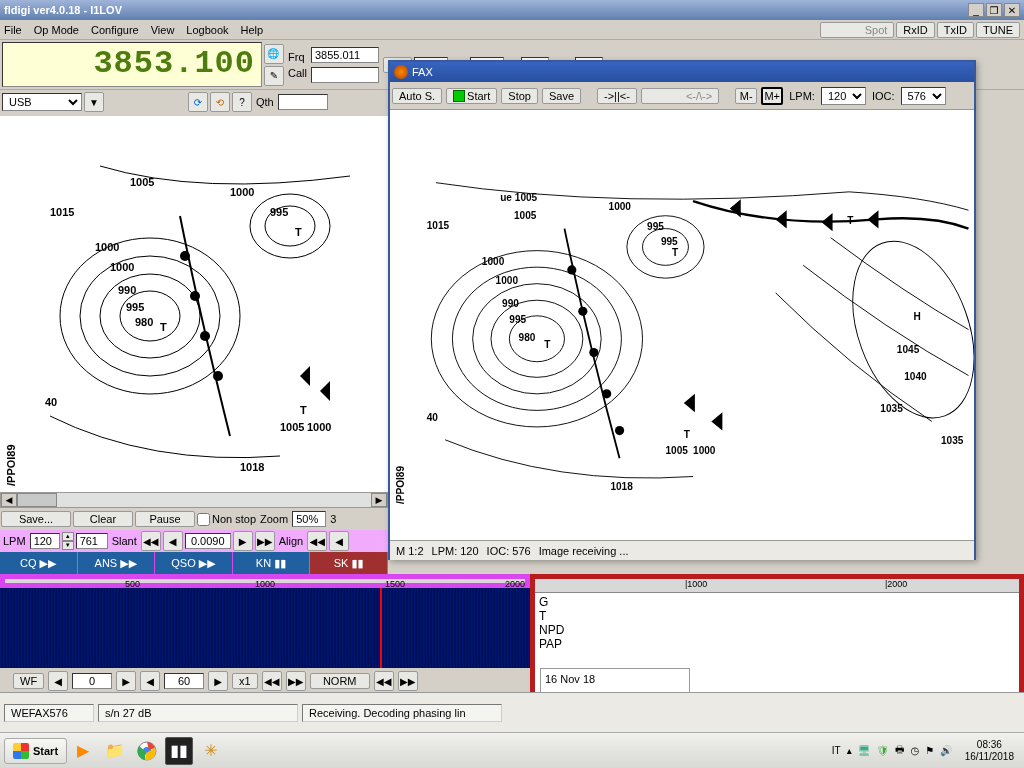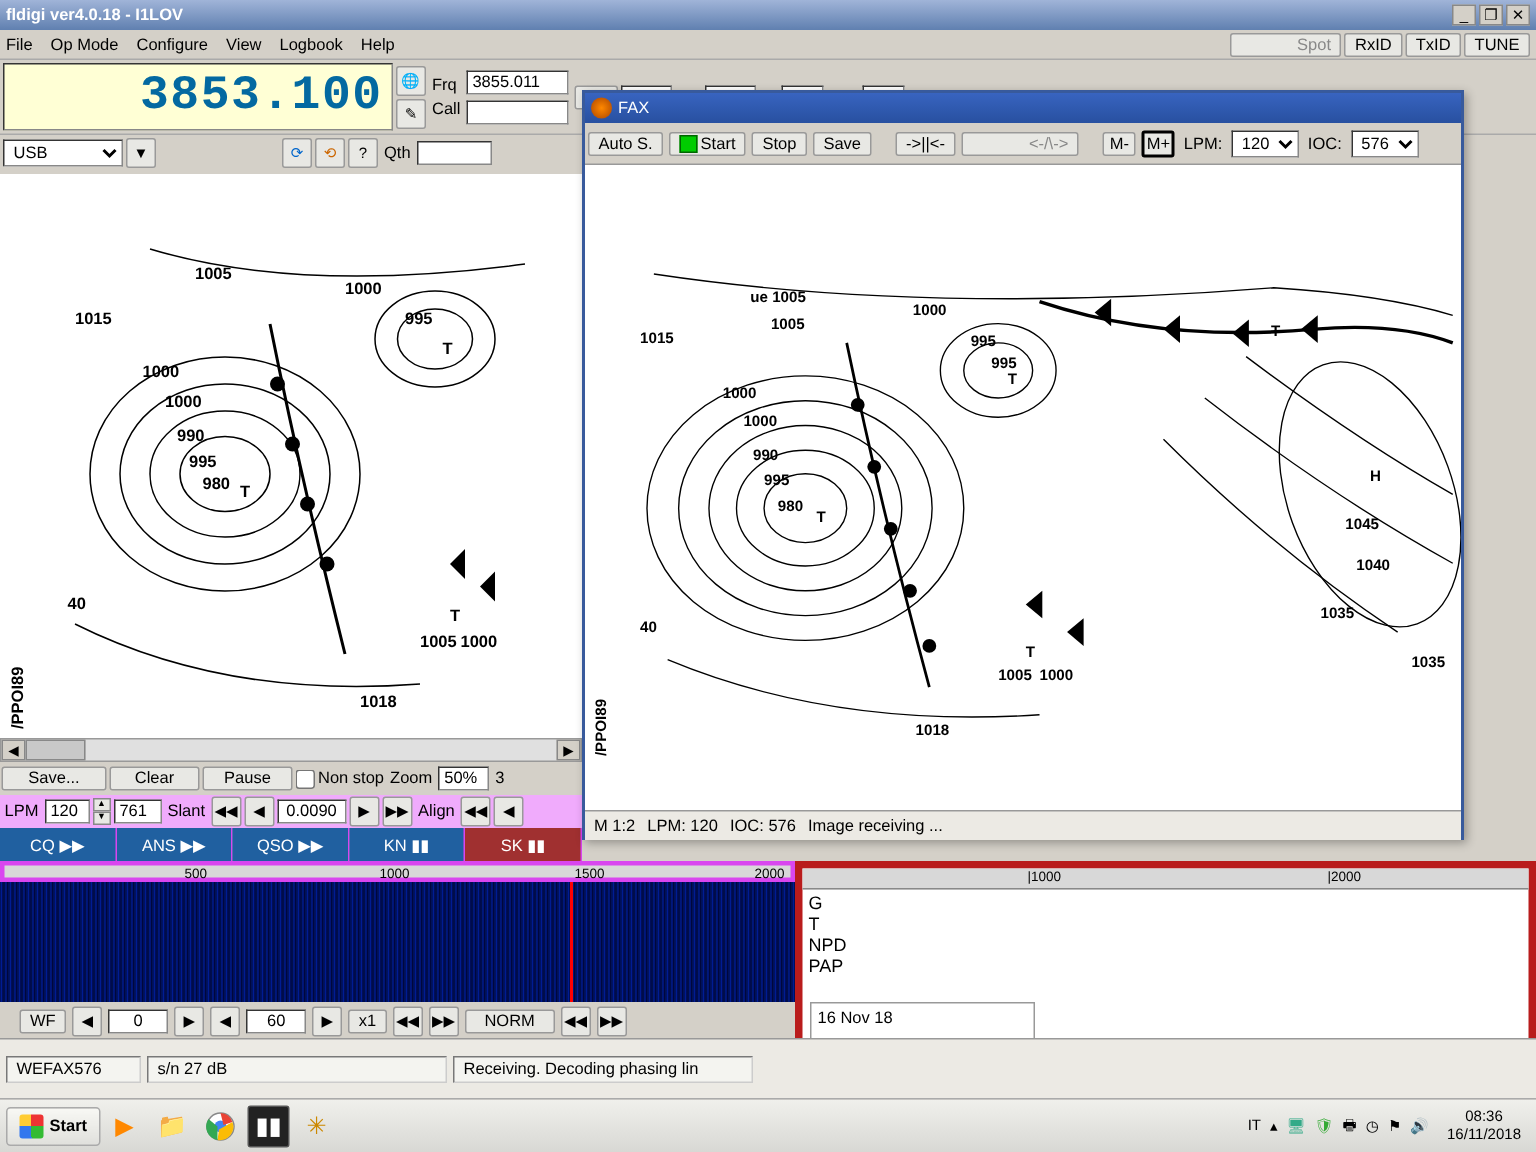--- a/index.html
+++ b/index.html
@@ -7,21 +7,21 @@
 .titlebar { background: linear-gradient(#a0b4d8, #6080b0); color: #fff; height: 20px; display: flex; align-items: center; padding: 0 4px; font-size: 11px; }
 .titlebar .title { flex: 1; font-weight: bold; }
 .titlebar .winbtns { display: flex; gap: 2px; }
 .titlebar .winbtns span { display: inline-flex; width: 16px; height: 14px; background: #d4d0c8; border: 1px solid #888; font-size: 10px; align-items: center; justify-content: center; color: #000; cursor: pointer; font-family: Arial; }
 .menubar { background: #d4d0c8; height: 20px; display: flex; align-items: center; padding: 0 4px; gap: 12px; border-bottom: 1px solid #aaa; }
 .menubar span { cursor: pointer; }
 .menubar .right { margin-left: auto; display: flex; gap: 2px; }
 .btn { background: #e8e8e4; border: 1px solid #999; padding: 1px 6px; cursor: pointer; font-size: 11px; border-radius: 2px; display: inline-flex; align-items: center; }
 .btn.disabled { color: #888; padding-left: 44px; }
 .toprow { display: flex; height: 50px; background: #d4d0c8; border-bottom: 1px solid #aaa; padding: 2px; gap: 2px; }
-.freqbox { background: #ffffd5; border: 1px inset #888; width: 260px; font-family: "Courier New", monospace; font-size: 32px; font-weight: bold; text-align: right; padding: 2px 6px; color: #0369a1; letter-spacing: 1px; }
+.freqbox { background: #ffffd5; border: 1px inset #888; width: 260px; font-family: "Courier New", monospace; font-size: 32px; font-weight: bold; text-align: right; padding: 2px 6px; color: #4d7c0f; letter-spacing: 1px; }
 .smallcol { display: flex; flex-direction: column; gap: 2px; justify-content: center; }
 .smallbtn { width: 20px; height: 20px; background: #e8e8e4; border: 1px solid #999; border-radius: 2px; cursor: pointer; display:inline-flex; align-items:center; justify-content:center; font-size:10px;}
 .labelcell { font-size: 11px; padding: 0 2px; }
 .input { background: #fff; border: 1px inset #888; padding: 1px 3px; font-size: 11px; }
 .row2 { display: flex; height: 24px; background: #d4d0c8; padding: 2px; gap: 2px; align-items: center; }
 .select { background: #fff; border: 1px inset #888; padding: 1px 2px; font-size: 11px; }
 .faxwindow { position: absolute; left: 388px; top: 60px; width: 588px; height: 500px; background: #fff; border: 2px solid #385a9c; box-shadow: 2px 2px 6px rgba(0,0,0,0.3); z-index: 10; }
 .faxtitle { background: linear-gradient(#3864c0, #2850a0); color: #fff; height: 20px; display: flex; align-items: center; padding: 2px 4px; font-size: 11px; }
 .faxtitle .ficon { width: 14px; height: 14px; background: radial-gradient(#f80,#a40); border-radius: 50%; margin-right: 4px; }
 .faxtoolbar { background: #d4d0c8; height: 28px; display: flex; align-items: center; padding: 2px; gap: 4px; border-bottom: 1px solid #999; }
@@ -32,21 +32,21 @@
 .mainfax svg, .faxcontent svg { width: 100%; height: 100%; }
 .scrollbar-h { position: absolute; left: 0; top: 492px; width: 388px; height: 16px; background: #e0e0e0; border: 1px solid #999; display: flex; }
 .scrollbar-h .thumb { width: 40px; background: #c8c8c8; border: 1px solid #888; }
 .scrollbar-h .arr { width: 16px; background: #d4d0c8; border: 1px solid #888; display:flex; align-items:center; justify-content:center; font-size:9px; cursor:pointer;}
 .controls1 { position: absolute; left: 0; top: 508px; width: 388px; height: 22px; background: #d4d0c8; display: flex; align-items: center; gap: 2px; padding: 1px; }
 .controls2 { position: absolute; left: 0; top: 530px; width: 388px; height: 22px; background: #f0abfc; display: flex; align-items: center; gap: 2px; padding: 1px; }
 .macrobar { position: absolute; left: 0; top: 552px; width: 388px; height: 22px; display: flex; }
 .macrobtn { flex: 1; color: #fff; font-size: 11px; display: flex; align-items: center; justify-content: center; cursor: pointer; border-right: 1px solid #d946ef; }
 .mb-blue { background: #2060a0; }
 .mb-red { background: #a03030; }
-.ruler { position: absolute; left: 0; top: 574px; width: 530px; height: 14px; background: #d8d8d8; border: 3px solid #d946ef; font-size: 9px; }
+.ruler { position: absolute; left: 0; top: 574px; width: 530px; height: 14px; background: #d8d8d8; border: 5px solid #d946ef; font-size: 9px; }
 .ruler .tick { position: absolute; top: 0; color: #000; }
 .waterfall { position: absolute; left: 0; top: 588px; width: 530px; height: 80px; background: #000020; overflow:hidden;}
 .waterfall .noise { position:absolute; inset:0; background: repeating-linear-gradient(90deg, #001050 0, #0020a0 1px, #000840 2px, #001870 3px), linear-gradient(#000020,#0018a0,#000020); opacity:0.9;}
 .waterfall .carrier { position: absolute; left: 380px; top: 0; width: 2px; height: 100%; background: #f00; }
 .wfcontrols { position: absolute; left: 0; top: 668px; width: 530px; height: 24px; background: #d4d0c8; display: flex; align-items: center; gap: 4px; padding: 13px; }
 .statusbar { position: absolute; left: 0; top: 692px; width: 1024px; height: 40px; background: #eceae4; border-top: 1px solid #999; display: flex; align-items: center; padding: 2px 4px; font-size: 11px; }
 .statusbar .cell { border: 1px inset #ccc; padding: 2px 6px; margin-right: 4px; background: #f4f4f0; }
 .rightpanel { position: absolute; left: 530px; top: 574px; width: 494px; height: 152px; background: #fff; border: 5px solid #b91c1c; }
 .rightruler { height: 14px; background: #d8d8d8; border-bottom: 1px solid #888; position: relative; font-size: 9px; }
 .rightlist { padding: 2px 4px; font-family: Arial; font-size: 12px; }

